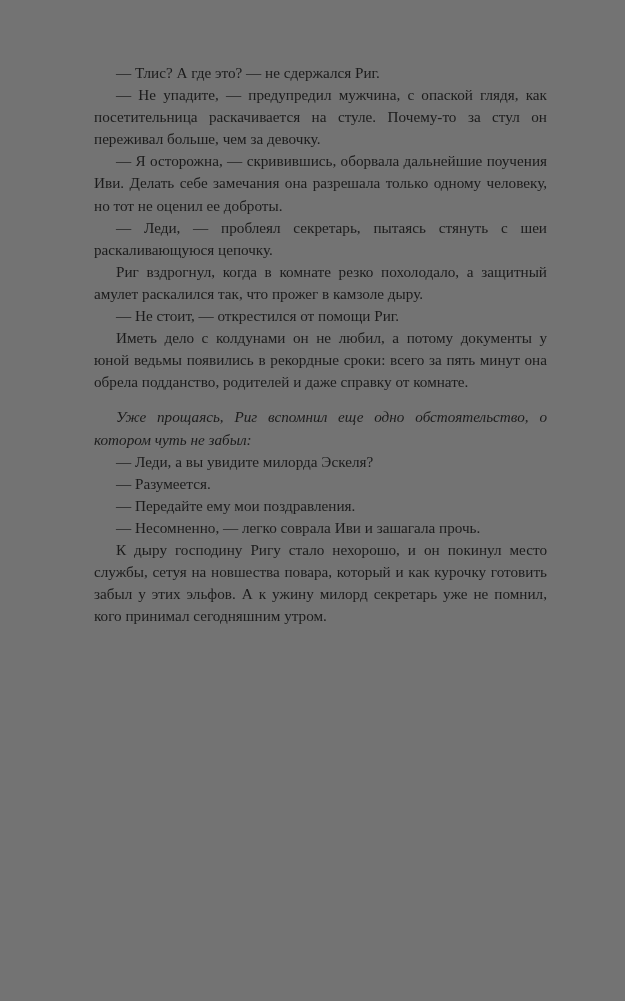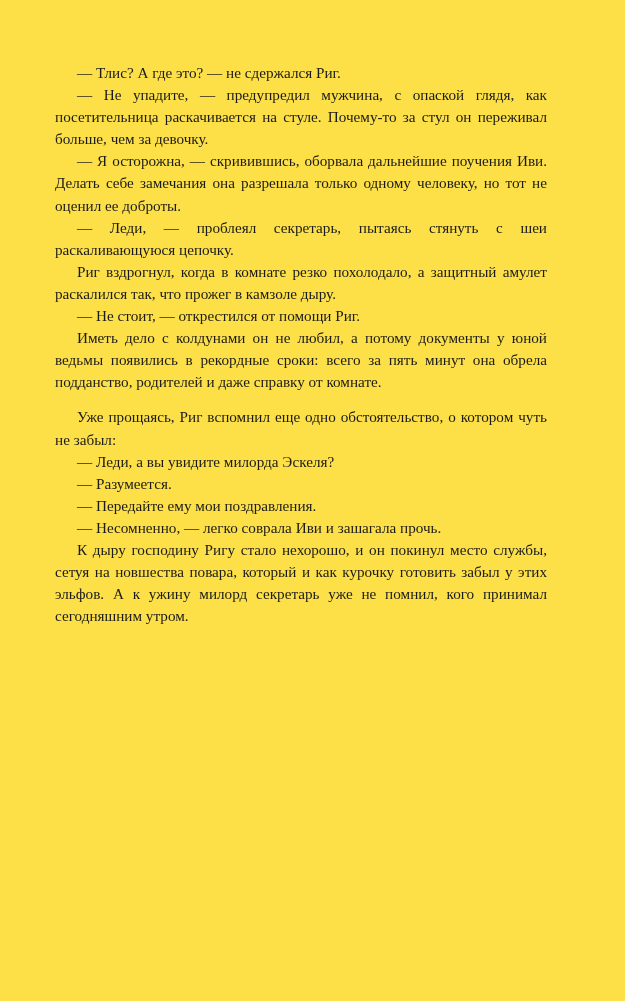--- a/index.html
+++ b/index.html
@@ -11,37 +11,38 @@
     width: 625px;
     height: 1001px;
     overflow: hidden;
     font-family: "Liberation Serif", "DejaVu Serif", serif;
     color: #1b1b1b;
   }
   .page {
     position: relative;
     width: 625px;
     height: 1001px;
-    background: #fde047;
+    background: #737373;
     box-sizing: border-box;
-    padding: 62px 78px 0 55px;
+    padding: 62px 78px 0 94px;
   }
   .body-text {
     font-size: 15.2px;
     line-height: 22.1px;
     text-align: justify;
     text-justify: inter-word;
     hyphens: manual;
   }
   .body-text p {
     margin: 0;
     text-indent: 22px;
   }
   .body-text p.para-gap {
     margin-top: 13px;
+    font-style: italic;
   }
   .body-text p:last-child {
     text-align: justify;
   }
 </style>
 </head>
 <body>
 
 <div class="page">
   <div class="body-text">

